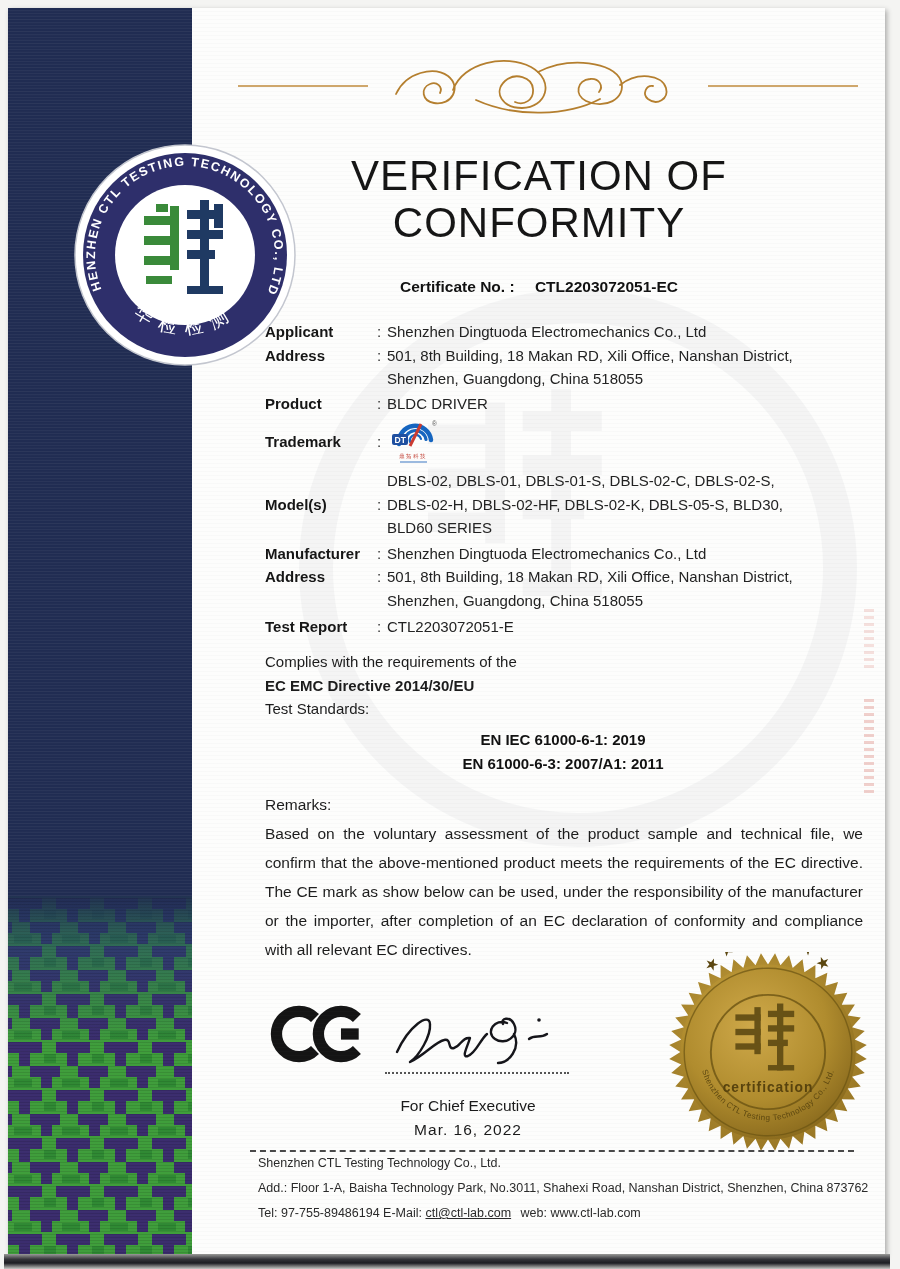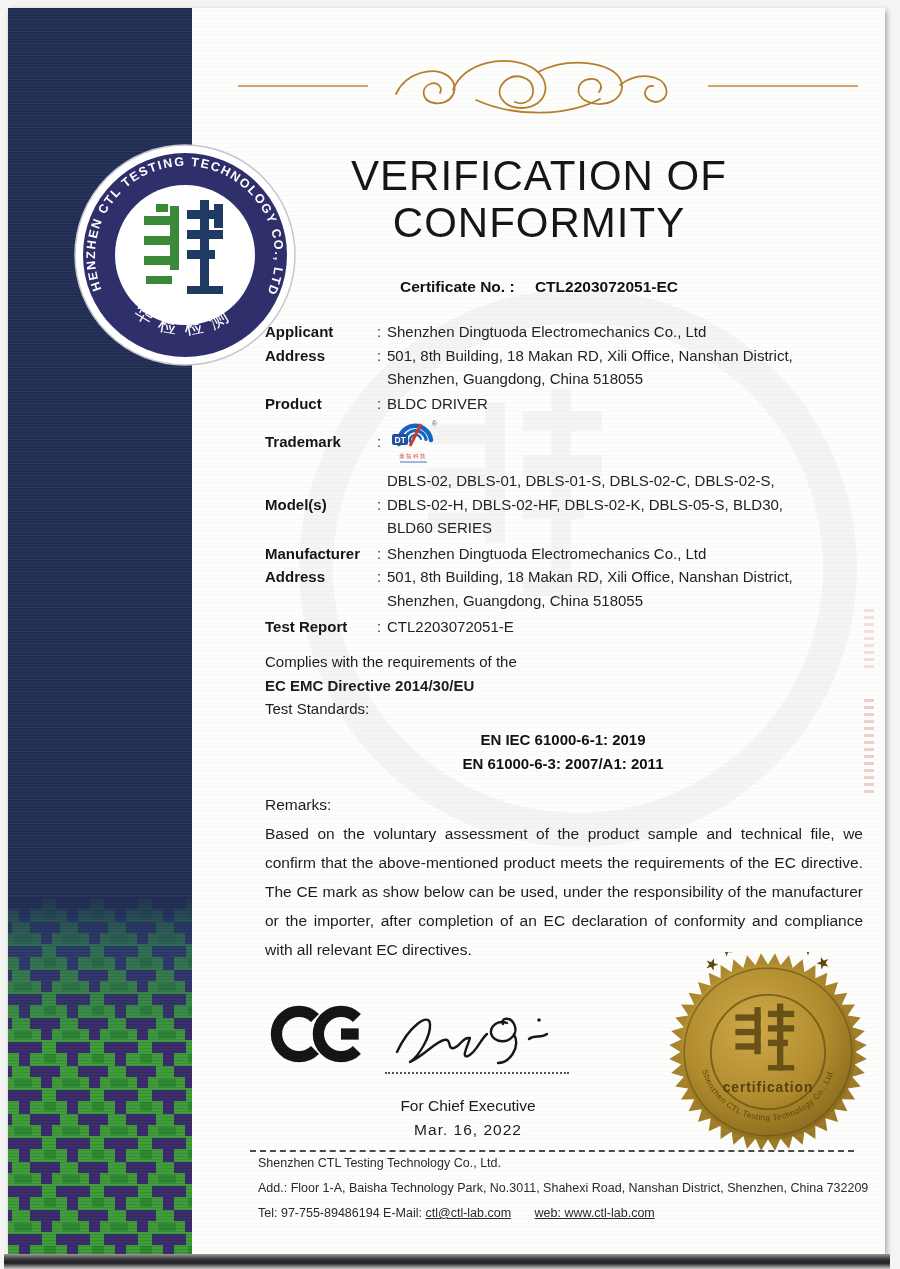--- a/index.html
+++ b/index.html
@@ -55,21 +55,21 @@
   .signoff .date{letter-spacing:1px;}
 
   .dash-line{position:absolute;left:242px;top:1142px;width:604px;border-top:2px dashed #4a4a4a;z-index:1;}
 
   .gold-seal{position:absolute;left:660px;top:944px;width:200px;height:200px;z-index:2;}
 
   
   .footer{position:absolute;left:250px;top:1148px;right:12px;font-size:12.5px;color:#2a2a2a;z-index:1;}
   .footer div{margin-bottom:11px;line-height:14px;}
   .footer .email{text-decoration:underline;}
-  .footer .web{margin-left:20px;text-decoration:underline;}
+  .footer .web{margin-left:6px;}
 
   
   .badge{position:absolute;left:66px;top:136px;z-index:3;}
   .watermark{position:absolute;left:280px;top:260px;opacity:.05;pointer-events:none;}
   .red-marks{position:absolute;left:856px;top:690px;width:10px;height:95px;opacity:.28;
      background:repeating-linear-gradient(0deg,#d05a4e 0 3px,transparent 3px 7px);}
   .red-marks2{top:600px;height:60px;opacity:.18;}
 
   
   .tm-logo{width:52px;height:50px;display:block;margin-left:2px;}
@@ -332,21 +332,21 @@
           <rect x="41" y="66" width="29" height="6"></rect>
       </g>
       <text x="105" y="147" font-size="14.5" font-weight="bold" fill="#58430e" text-anchor="middle" letter-spacing="1">certification</text>
       <text font-size="8.5" fill="#5c4710" letter-spacing="0.5">
         <textPath href="#sealBot" startOffset="50%" text-anchor="middle">Shenzhen CTL Testing Technology Co., Ltd.</textPath>
       </text>
     </svg>
 
     <div class="footer">
       <div>Shenzhen CTL Testing Technology Co., Ltd.</div>
-      <div>Add.: Floor 1-A, Baisha Technology Park, No.3011, Shahexi Road, Nanshan District, Shenzhen, China 732209</div>
+      <div>Add.: Floor 1-A, Baisha Technology Park, No.3011, Shahexi Road, Nanshan District, Shenzhen, China 873762</div>
       <div>
         <span>Tel: 97-755-89486194 E-Mail:</span>
         <span class="email">ctl@ctl-lab.com</span>
         <span class="web">web: www.ctl-lab.com</span>
       </div>
     </div>
 
   </div>
   <div class="bottom-edge"></div>
 </div>

